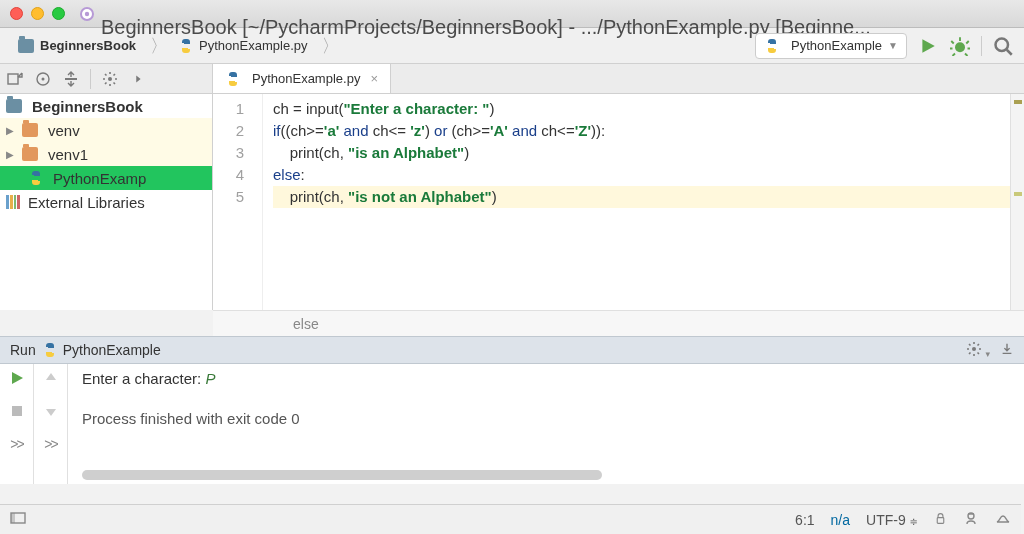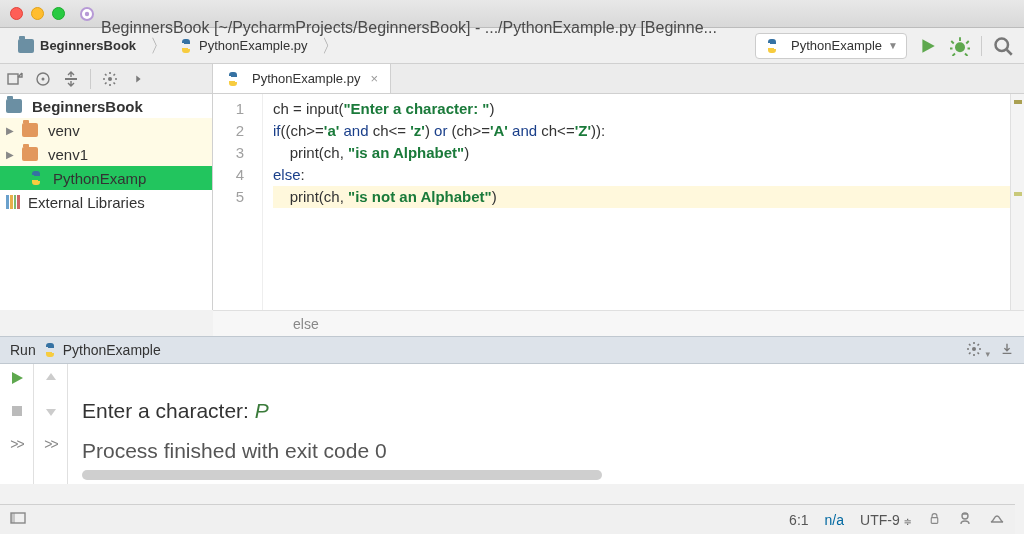--- a/index.html
+++ b/index.html
@@ -6,21 +6,21 @@
 body { width: 1024px; height: 534px; background: #f2f2f2; overflow: hidden; font-size: 13px; color: #333; }
 
 
 .titlebar { height: 28px; background: linear-gradient(#e8e8e8, #d8d8d8); display: flex; align-items: center; padding: 0 10px; border-bottom: 1px solid #bcbcbc; }
 .traffic { display: flex; gap: 8px; margin-right: 14px; }
 .tdot { width: 13px; height: 13px; border-radius: 50%; }
 .tred { background: #ff5f57; border: 1px solid #e24238; }
 .tyel { background: #ffbd2e; border: 1px solid #e1a116; }
 .tgrn { background: #28ca42; border: 1px solid #1bac2c; }
 .titlebar-icon { width: 16px; height: 16px; margin-right: 6px; display:inline-flex; align-items:center; justify-content:center;}
-.titlebar-text { font-size: 16px; color: #4a4a4a; white-space: nowrap; overflow: hidden; text-overflow: ellipsis; flex: 1; margin-top: 28px; }
+.titlebar-text { font-size: 20px; color: #4a4a4a; white-space: nowrap; overflow: hidden; text-overflow: ellipsis; flex: 1; margin-top: 28px; }
 
 
 .navbar { height: 36px; background: #f0f0f0; border-bottom: 1px solid #d0d0d0; display: flex; align-items: center; padding: 0 10px; }
 .bc-item { display: flex; align-items: center; height: 24px; padding: 0 12px 0 8px; position: relative; cursor: pointer; }
 .bc-item::after { content: ""; position: absolute; right: -6px; top: 2px; width: 12px; height: 20px; border-right: 1px solid #c0c0c0; border-top: 1px solid #c0c0c0; transform: rotate(45deg) skew(15deg,15deg); background: transparent; display:none;}
 .bc-sep { color:#aaa; margin:0 2px; font-size:18px;}
 .folder-icon { width: 16px; height: 14px; background: #6b8fa3; border-radius: 2px; margin-right: 6px; position: relative; }
 .folder-icon.orange { background: #e2985d; }
 .folder-icon.orange::before { content:""; position:absolute; top:-3px; left:1px; width:6px; height:3px; background:#e2985d; border-radius:1px 1px 0 0;}
 .folder-icon::before { content:""; position:absolute; top:-3px; left:1px; width:6px; height:3px; background:#6b8fa3; border-radius:1px 1px 0 0;}
@@ -71,28 +71,28 @@
 .breadcrumb-strip { height:26px; border-top:1px solid #e0e0e0; background:#f7f7f7; display:flex; align-items:center; padding-left:80px; font-family: Menlo, Consolas, monospace; color:#888; font-size:14px;}
 
 
 .run-header { height:28px; background:#dde3ea; border-top:1px solid #c0c8d0; border-bottom:1px solid #c0c8d0; display:flex; align-items:center; padding:0 10px; font-size:14px;}
 .run-header .gear { margin-left:auto; color:#777; margin-right:10px; cursor:pointer;}
 .run-header .dl { color:#777; cursor:pointer; }
 .run-body { display:flex; height:120px; background:#fff; }
 .run-gutter1 { width:34px; border-right:1px solid #e0e0e0; display:flex; flex-direction:column; align-items:center; padding-top:6px; gap:14px;}
 .run-gutter2 { width:34px; border-right:1px solid #e0e0e0; display:flex; flex-direction:column; align-items:center; padding-top:6px; gap:14px;}
 .run-gutter1 svg, .run-gutter2 svg { width:16px; height:16px; }
-.run-console { flex:1; font-family: Menlo, Consolas, monospace; font-size:21px; padding:6px 0 0 14px; position:relative;margin-top:29px;}
+.run-console { flex:1; font-family: Menlo, Consolas, monospace; font-size:15px; padding:6px 0 0 14px; position:relative;}
 .run-console .line { height:20px; }
 .prompt-in { color:#3a7a3a; font-style:italic; }
 .proc { color:#555; }
 .hscroll { position:absolute; bottom:4px; left:14px; width:520px; height:10px; background:#cfcfcf; border-radius:5px;}
 
 
-.status { position:absolute; bottom:0; left:0; right:9px; height:30px; background:#f0f0f0; border-top:1px solid #d0d0d0; display:flex; align-items:center; padding:0 10px; font-size:14px;}
+.status { position:absolute; bottom:0; left:0; right:3px; height:30px; background:#f0f0f0; border-top:1px solid #d0d0d0; display:flex; align-items:center; padding:0 10px; font-size:14px;}
 .status-left { display:flex; align-items:center; gap:6px;}
 .status-right { margin-left:auto; display:flex; align-items:center; gap:16px; color:#555;}
 .status-right .na { color:#0369a1; }
 .stat-ic { color:#888; cursor:pointer; }
 .bold { font-weight:700; }
 
 .expand-sym { color:#888; font-size:14px; letter-spacing:-2px; }
 </style>
 </head>
 <body>

